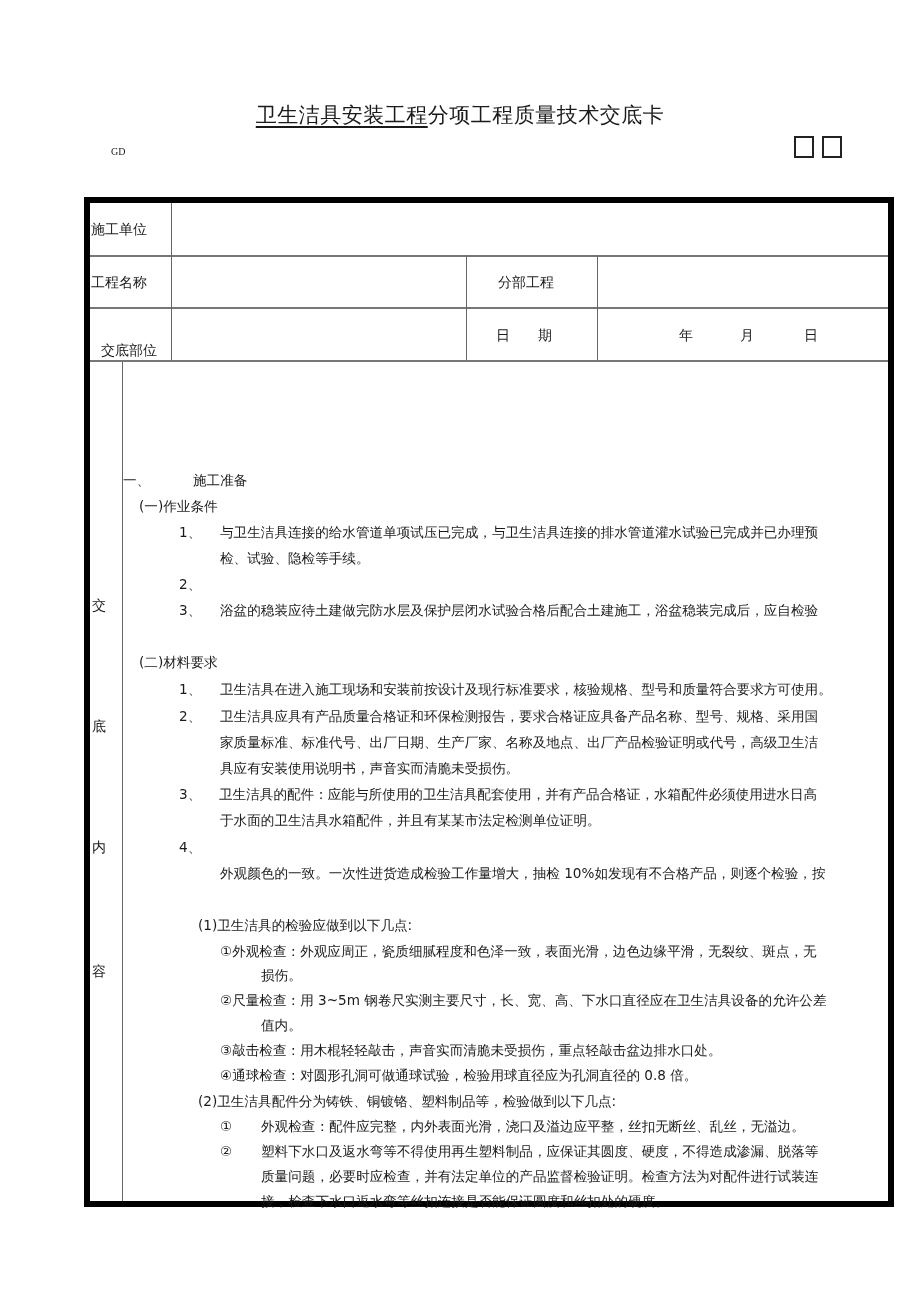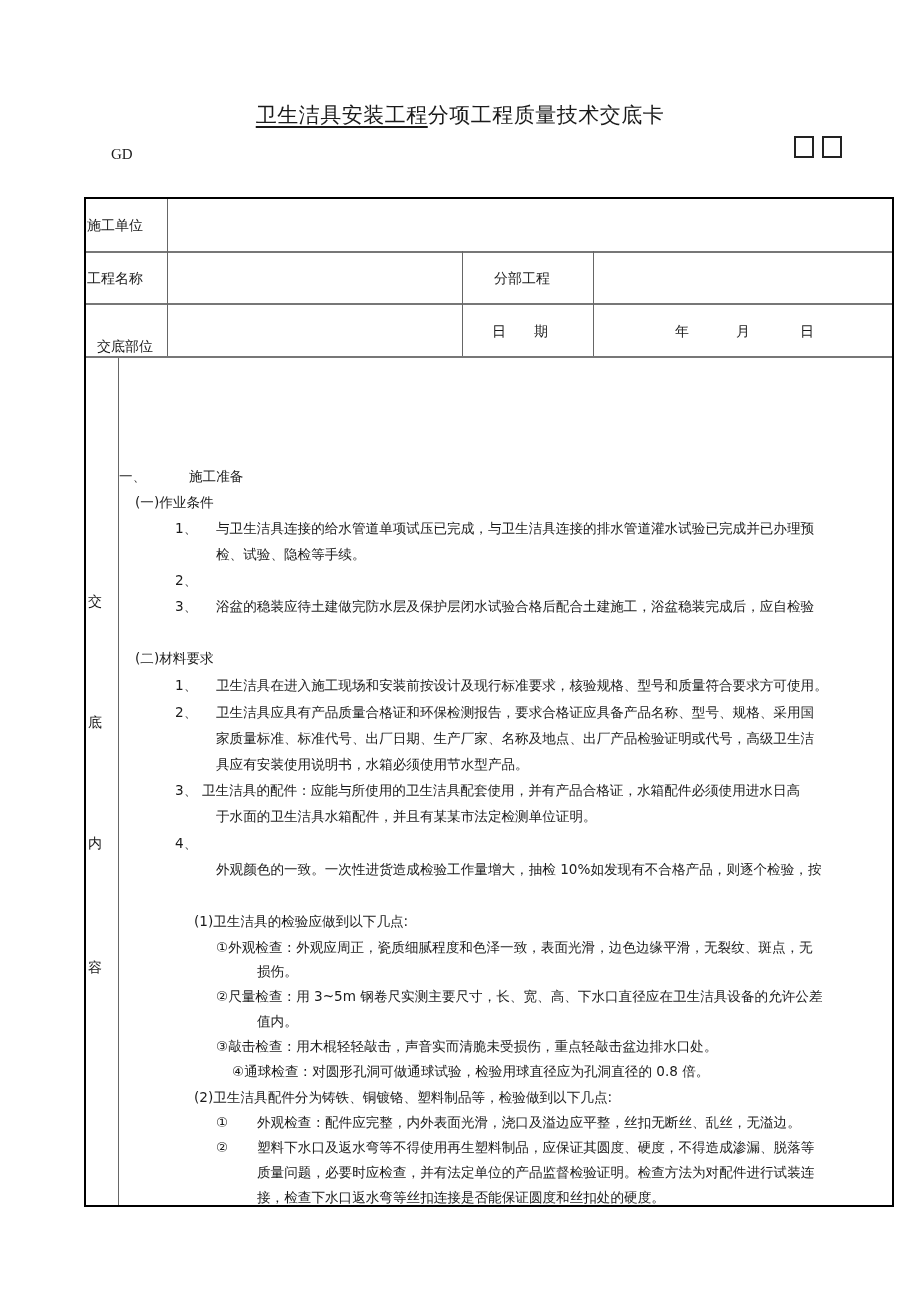--- a/index.html
+++ b/index.html
@@ -1,22 +1,22 @@
 <!DOCTYPE html>
 <html><head>
 <meta charset="utf-8">
 <style>
   html, body { margin: 0; padding: 0; background: #ffffff; }
   body { width: 920px; height: 1301px; position: relative; font-family: "DejaVu Serif", "Liberation Serif", serif; color: #1a1a1a; overflow: hidden; }
   .title { position: absolute; top: 101px; left: 0; width: 100%; text-align: center; font-size: 21px; font-family: "DejaVu Sans", sans-serif; letter-spacing: 0.5px; }
   .title .u { text-decoration: underline; text-underline-offset: 4px; }
-  .code { position: absolute; top: 146px; left: 111px; font-size: 15px; font-family: "Liberation Serif", serif; }
+  .code { position: absolute; top: 146px; left: 111px; font-size: 10px; font-family: "Liberation Serif", serif; }
   .boxes { position: absolute; top: 134px; left: 794px; font-size: 26px; font-family: "DejaVu Sans", sans-serif; letter-spacing: 4px; }
   .box { display: inline-block; width: 20px; height: 22px; border: 2px solid #222; border-top-width: 2px; margin-right: 8px; box-sizing: border-box; }
-  .tbl { position: absolute; left: 84px; top: 197px; width: 810px; height: 1010px; border: 2px solid #000000; box-sizing: border-box; }
+  .tbl { position: absolute; left: 84px; top: 197px; width: 810px; height: 1010px; border: 6px solid #000000; box-sizing: border-box; }
   .hline { position: absolute; left: 0; right: 0; height: 0; border-top: 2px solid #777; }
   .vline { position: absolute; width: 0; border-left: 1px solid #666; }
   .cell-label { position: absolute; font-size: 14px; font-family: "DejaVu Sans", sans-serif; }
   .side { position: absolute; left: 2px; font-size: 14px; font-family: "DejaVu Sans", sans-serif; }
   .content { position: absolute; left: 117px; top: 159px; right: 0; bottom: 0; font-size: 13.6px; font-family: "DejaVu Sans", sans-serif; }
   .line { position: absolute; white-space: nowrap; }
 </style>
 </head>
 <body>
 
@@ -72,36 +72,36 @@
     <div class="line" style="top:240px;left:97px">浴盆的稳装应待土建做完防水层及保护层闭水试验合格后配合土建施工，浴盆稳装完成后，应自检验</div>
 
     <div class="line" style="top:292px;left:16px">(二)材料要求</div>
 
     <div class="line" style="top:319px;left:56px">1、</div>
     <div class="line" style="top:319px;left:97px">卫生洁具在进入施工现场和安装前按设计及现行标准要求，核验规格、型号和质量符合要求方可使用。</div>
 
     <div class="line" style="top:346px;left:56px">2、</div>
     <div class="line" style="top:346px;left:97px">卫生洁具应具有产品质量合格证和环保检测报告，要求合格证应具备产品名称、型号、规格、采用国</div>
     <div class="line" style="top:372px;left:97px">家质量标准、标准代号、出厂日期、生产厂家、名称及地点、出厂产品检验证明或代号，高级卫生洁</div>
-    <div class="line" style="top:398px;left:97px">具应有安装使用说明书，水箱必须使用节水型产品。</div>
+    <div class="line" style="top:398px;left:97px">具应有安装使用说明书，声音实而清脆未受损伤。</div>
 
     <div class="line" style="top:424px;left:56px">3、</div>
-    <div class="line" style="top:424px;left:83px">卫生洁具的配件：应能与所使用的卫生洁具配套使用，并有产品合格证，水箱配件必须使用进水日高</div>
+    <div class="line" style="top:424px;left:96px">卫生洁具的配件：应能与所使用的卫生洁具配套使用，并有产品合格证，水箱配件必须使用进水日高</div>
     <div class="line" style="top:450px;left:97px">于水面的卫生洁具水箱配件，并且有某某市法定检测单位证明。</div>
 
     <div class="line" style="top:477px;left:56px">4、</div>
     <div class="line" style="top:503px;left:97px">外观颜色的一致。一次性进货造成检验工作量增大，抽检 10%如发现有不合格产品，则逐个检验，按</div>
 
     <div class="line" style="top:555px;left:75px">(1)卫生洁具的检验应做到以下几点:</div>
     <div class="line" style="top:581px;left:97px">①外观检查：外观应周正，瓷质细腻程度和色泽一致，表面光滑，边色边缘平滑，无裂纹、斑点，无</div>
     <div class="line" style="top:605px;left:138px">损伤。</div>
     <div class="line" style="top:630px;left:97px">②尺量检查：用 3~5m 钢卷尺实测主要尺寸，长、宽、高、下水口直径应在卫生洁具设备的允许公差</div>
     <div class="line" style="top:655px;left:138px">值内。</div>
     <div class="line" style="top:680px;left:97px">③敲击检查：用木棍轻轻敲击，声音实而清脆未受损伤，重点轻敲击盆边排水口处。</div>
-    <div class="line" style="top:705px;left:113px">④通球检查：对圆形孔洞可做通球试验，检验用球直径应为孔洞直径的 0.8 倍。</div>
+    <div class="line" style="top:705px;left:97px">④通球检查：对圆形孔洞可做通球试验，检验用球直径应为孔洞直径的 0.8 倍。</div>
 
     <div class="line" style="top:731px;left:75px">(2)卫生洁具配件分为铸铁、铜镀铬、塑料制品等，检验做到以下几点:</div>
     <div class="line" style="top:756px;left:97px">①</div>
     <div class="line" style="top:756px;left:138px">外观检查：配件应完整，内外表面光滑，浇口及溢边应平整，丝扣无断丝、乱丝，无溢边。</div>
     <div class="line" style="top:781px;left:97px">②</div>
     <div class="line" style="top:806px;left:138px">质量问题，必要时应检查，并有法定单位的产品监督检验证明。检查方法为对配件进行试装连</div>
     <div class="line" style="top:781px;left:138px">塑料下水口及返水弯等不得使用再生塑料制品，应保证其圆度、硬度，不得造成渗漏、脱落等</div>
     <div class="line" style="top:831px;left:138px">接，检查下水口返水弯等丝扣连接是否能保证圆度和丝扣处的硬度。</div>
   </div>
 </div>

